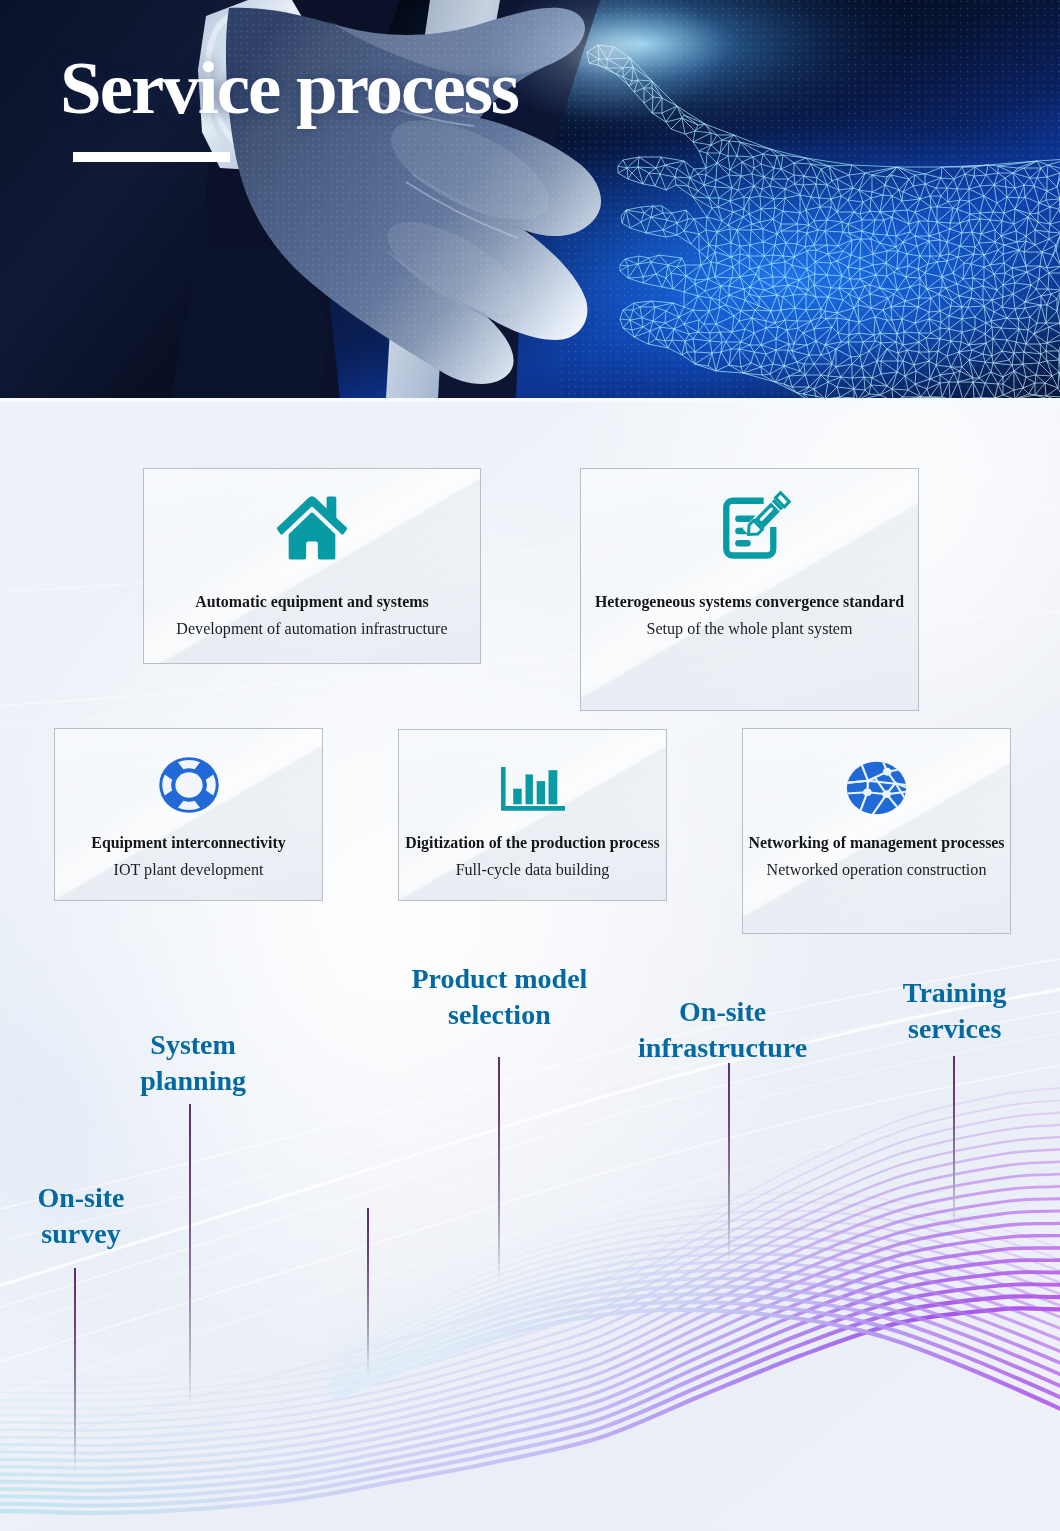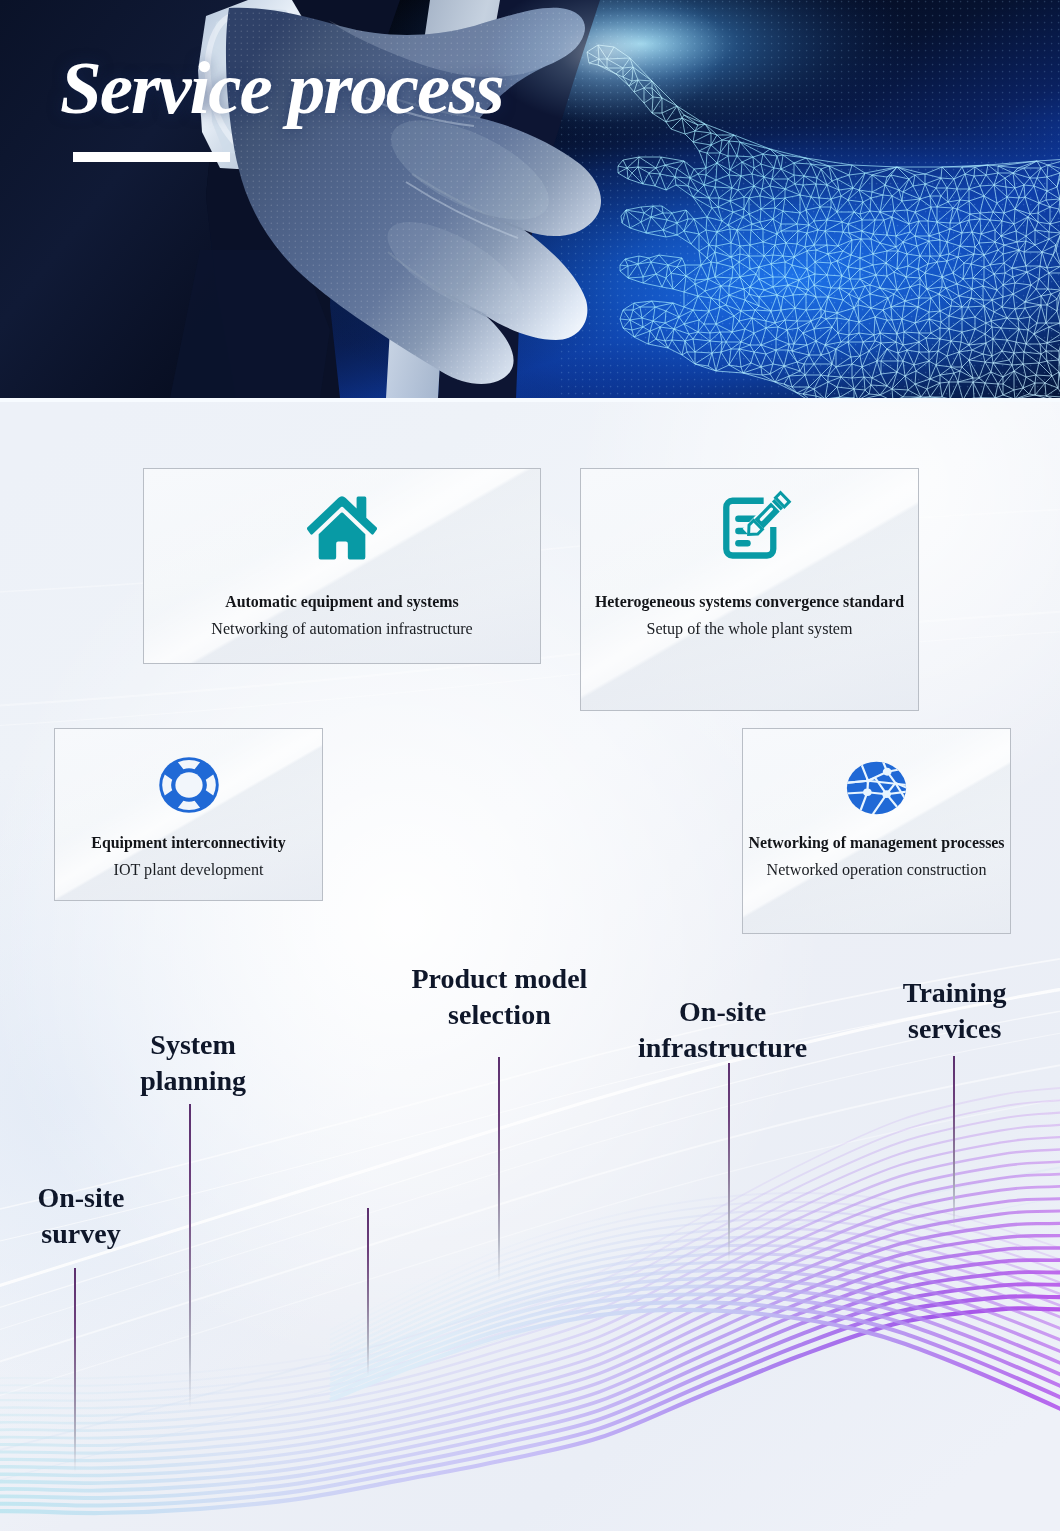--- a/index.html
+++ b/index.html
@@ -1,20 +1,20 @@
 <!DOCTYPE html>
 <html><head>
 <meta charset="utf-8">
 <style>
   html,body{margin:0;padding:0;background:#fff;}
   body{width:1060px;height:1531px;overflow:hidden;font-family:"Liberation Serif",serif;}
   #page{position:relative;width:1060px;height:1531px;overflow:hidden;background:#eef2f9;}
 
   
-  .hero{position:absolute;left:0;top:0;width:1060px;height:398px;overflow:hidden;background:#701a75;font-style:italic;}
+  .hero{position:absolute;left:0;top:0;width:1060px;height:398px;overflow:hidden;background:#701a75;}
   .hero > svg{position:absolute;left:0;top:0;}
   .hero-title{position:absolute;left:60px;top:50px;font-size:75px;letter-spacing:-2px;font-weight:700;color:#fff;line-height:1;z-index:6;white-space:nowrap;
               text-shadow:0 0 14px rgba(20,40,90,.55);}
   .hero-rule{position:absolute;left:73px;top:152px;width:157px;height:10px;background:#fff;z-index:6;}
 
   
   .content{position:absolute;left:0;top:398px;width:1060px;height:1133px;overflow:hidden;}
   .content > svg{position:absolute;left:0;top:0;}
 
   .card{position:absolute;border:1px solid #b9bec6;box-sizing:border-box;overflow:hidden;z-index:3;}
@@ -23,21 +23,21 @@
           linear-gradient(150deg,
             rgba(255,255,255,0) 0%, rgba(255,255,255,.10) 36%,
             rgba(255,255,255,.75) 48%, rgba(255,255,255,.55) 52%,
             rgba(226,231,238,.45) 53%, rgba(228,233,240,.30) 78%, rgba(224,229,237,.28) 100%),
           linear-gradient(170deg, #f7f9fc 0%, #f4f7fa 45%, #eff2f7 78%, #ebeff5 100%);}
   .card .ic{position:absolute;left:0;right:0;display:flex;justify-content:center;align-items:flex-start;}
   .card .t1{position:absolute;left:-20px;right:-20px;text-align:center;font-weight:700;color:#131519;white-space:nowrap;line-height:1;}
   .card .t2{position:absolute;left:-20px;right:-20px;text-align:center;color:#1a1d22;white-space:nowrap;line-height:1;}
 
   .wave{position:absolute;left:0;top:398px;width:1060px;height:1133px;overflow:hidden;z-index:2;pointer-events:none;}
-  .tl-label{position:absolute;text-align:center;font-weight:700;color:#0f172a;font-size:28px;line-height:36px;z-index:4;}
+  .tl-label{position:absolute;text-align:center;font-weight:700;color:#0369a1;font-size:28px;line-height:36px;z-index:4;}
   .tl-line{position:absolute;width:2px;z-index:4;background:linear-gradient(180deg,#5b2f6e 0%,#6c3f7c 26%,#8d7b9c 58%,#b3b6c4 82%,rgba(200,205,220,0) 100%);}
 </style>
 </head>
 <body>
 
 <div id="page">
 
   <div class="hero">
     <svg width="1060" height="398" viewBox="0 0 1060 398">
       <defs>
@@ -299,29 +299,29 @@
 <path d="M330 967.0C345 960.2 392 938.3 420 926.3C448 914.4 473 904.1 500 895.2C527 886.3 553 878.9 580 873.1C607 867.2 630 863.0 660 860.1C690 857.2 727 855.0 760 855.9C793 856.7 828 859.6 860 865.2C892 870.8 917 878.6 950 889.5C983 900.4 1018 913.6 1060 930.4C1102 947.1 1177 980.2 1200 990.2" fill="none" stroke="url(#wgB)" stroke-width="3.0" opacity="0.54"></path>
 <path d="M330 972.0C345 965.3 392 943.7 420 932.0C448 920.2 473 910.1 500 901.4C527 892.7 553 885.4 580 879.8C607 874.2 630 870.1 660 867.6C690 865.0 727 863.2 760 864.4C793 865.7 828 868.9 860 874.8C892 880.7 917 888.8 950 900.0C983 911.2 1018 924.7 1060 941.8C1102 959.0 1177 992.6 1200 1002.8" fill="none" stroke="url(#wgB)" stroke-width="3.2" opacity="0.60"></path>
 <path d="M330 977.0C345 970.4 392 949.2 420 937.6C448 926.0 473 916.1 500 907.6C527 899.0 553 891.9 580 886.5C607 881.1 630 877.3 660 875.0C690 872.7 727 871.4 760 873.0C793 874.6 828 878.2 860 884.4C892 890.7 917 899.0 950 910.5C983 922.0 1018 935.8 1060 953.3C1102 970.8 1177 1005.1 1200 1015.4" fill="none" stroke="url(#wgB)" stroke-width="3.3" opacity="0.66"></path>
 <path d="M330 982.0C345 975.5 392 954.6 420 943.2C448 931.8 473 922.1 500 913.7C527 905.4 553 898.5 580 893.2C607 888.0 630 884.4 660 882.4C690 880.5 727 879.6 760 881.6C793 883.5 828 887.4 860 894.0C892 900.6 917 909.2 950 921.0C983 932.8 1018 947.0 1060 964.8C1102 982.6 1177 1017.5 1200 1028.0" fill="none" stroke="url(#wgB)" stroke-width="3.5" opacity="0.72"></path>
 <path d="M330 987.0C345 980.6 392 960.0 420 948.8C448 937.6 473 928.0 500 919.9C527 911.8 553 905.0 580 900.0C607 895.0 630 891.5 660 889.9C690 888.2 727 887.8 760 890.1C793 892.4 828 896.7 860 903.6C892 910.5 917 919.4 950 931.5C983 943.6 1018 958.1 1060 976.3C1102 994.5 1177 1029.9 1200 1040.6" fill="none" stroke="url(#wgB)" stroke-width="3.7" opacity="0.77"></path>
 <path d="M330 992.0C345 985.7 392 965.4 420 954.4C448 943.5 473 934.0 500 926.1C527 918.1 553 911.5 580 906.7C607 901.9 630 898.7 660 897.3C690 896.0 727 896.0 760 898.7C793 901.3 828 906.0 860 913.2C892 920.4 917 929.6 950 942.0C983 954.4 1018 969.2 1060 987.8C1102 1006.3 1177 1042.3 1200 1053.2" fill="none" stroke="url(#wgB)" stroke-width="3.9" opacity="0.83"></path>
 <path d="M330 997.0C345 990.8 392 970.9 420 960.1C448 949.3 473 940.0 500 932.2C527 924.5 553 918.0 580 913.4C607 908.8 630 905.8 660 904.8C690 903.7 727 904.2 760 907.2C793 910.2 828 915.3 860 922.8C892 930.3 917 939.8 950 952.5C983 965.2 1018 980.4 1060 999.2C1102 1018.1 1177 1054.7 1200 1065.8" fill="none" stroke="url(#wgB)" stroke-width="4.0" opacity="0.89"></path>
 <path d="M330 1002.0C345 995.9 392 976.3 420 965.7C448 955.1 473 946.0 500 938.4C527 930.8 553 924.5 580 920.1C607 915.8 630 912.9 660 912.2C690 911.5 727 912.4 760 915.8C793 919.1 828 924.5 860 932.4C892 940.3 917 949.9 950 963.0C983 976.1 1018 991.5 1060 1010.7C1102 1030.0 1177 1067.1 1200 1078.4" fill="none" stroke="url(#wgB)" stroke-width="4.2" opacity="0.95"></path>
     </svg>
   </div>
-  <div class="card" style="left:143px;top:468px;width:398px;height:196px;">
+  <div class="card" style="left:143px;top:468px;width:338px;height:196px;">
     <div class="sheen"></div>
     <div class="ic" style="top:23px;">
         <svg class="icon" viewBox="0 0 576 512" width="70" height="72" preserveAspectRatio="none">
           <path fill="#089aa5" d="M280.37 148.26L96 300.11V464a16 16 0 0 0 16 16l112.06-.29a16 16 0 0 0 15.92-16V368a16 16 0 0 1 16-16h64a16 16 0 0 1 16 16v95.64a16 16 0 0 0 16 16.05L464 480a16 16 0 0 0 16-16V300L295.67 148.26a12.19 12.19 0 0 0-15.3 0zM571.6 251.47L488 182.56V44.05a12 12 0 0 0-12-12h-56a12 12 0 0 0-12 12v72.61L318.47 43a48 48 0 0 0-61 0L4.34 251.47a12 12 0 0 0-1.6 16.9l25.5 31A12 12 0 0 0 45.15 301l235.22-193.74a12.19 12.19 0 0 1 15.3 0L530.9 301a12 12 0 0 0 16.9-1.6l25.5-31a12 12 0 0 0-1.7-16.93z"></path>
         </svg>
       </div>
     <div class="t1" style="top:124.5px;font-size:15.9px;">Automatic equipment and systems</div>
-    <div class="t2" style="top:152px;font-size:16.1px;">Networking of automation infrastructure</div>
+    <div class="t2" style="top:152px;font-size:16.1px;">Development of automation infrastructure</div>
   </div>
   <div class="card" style="left:580px;top:468px;width:339px;height:243px;">
     <div class="sheen"></div>
     <div class="ic" style="top:20px;padding-left:14px;">
         <svg class="icon" viewBox="0 0 100 100" width="74" height="76" preserveAspectRatio="none">
   <path d="M72 50 V79 a8.5 8.5 0 0 1 -8.5 8.5 H17 a8.5 8.5 0 0 1 -8.5 -8.5 V24 a8.5 8.5 0 0 1 8.5 -8.5 H59" fill="none" stroke="#089aa5" stroke-width="8.5"></path>
   <rect x="20.5" y="35" width="37" height="8.5" rx="4.25" fill="#089aa5"></rect>
   <rect x="20.5" y="51" width="29" height="8.5" rx="4.25" fill="#089aa5"></rect>
   <rect x="20.5" y="67" width="21" height="8.5" rx="4.25" fill="#089aa5"></rect>
   <g transform="translate(65 33.5) rotate(45) scale(0.73)">
@@ -348,20 +348,34 @@
   <g fill="#f2f6fb">
     <path d="M32.1 10.9 a42.4 42.4 0 0 1 35.8 0 l-8.9 12.1 a23.5 23.5 0 0 0 -18 0 z"></path>
     <path d="M32.1 89.1 a42.4 42.4 0 0 0 35.8 0 l-8.9 -12.1 a23.5 23.5 0 0 1 -18 0 z"></path>
     <path d="M10.9 32.1 a42.4 42.4 0 0 0 0 35.8 l12.1 -8.9 a23.5 23.5 0 0 1 0 -18 z"></path>
     <path d="M89.1 32.1 a42.4 42.4 0 0 1 0 35.8 l-12.1 -8.9 a23.5 23.5 0 0 0 0 -18 z"></path>
   </g>
 </svg>
       </div>
     <div class="t1" style="top:105.5px;font-size:15.9px;">Equipment interconnectivity</div>
     <div class="t2" style="top:133px;font-size:16.1px;">IOT plant development</div>
+  </div>
+  <div class="card" style="left:398px;top:729px;width:269px;height:172px;">
+    <div class="sheen"></div>
+    <div class="ic" style="top:37px;">
+        <svg class="icon" viewBox="0 0 64 44" width="64" height="44" preserveAspectRatio="none">
+  <path d="M2.3 0 V41.4 H64" fill="none" stroke="#0a9aa4" stroke-width="4.6"></path>
+  <rect x="12.2" y="21.7" width="8.5" height="15.6" fill="#0a9aa4"></rect>
+  <rect x="24.5" y="7.4" width="7.4" height="29.9" fill="#0a9aa4"></rect>
+  <rect x="35.7" y="14.1" width="8.4" height="23.2" fill="#0a9aa4"></rect>
+  <rect x="47.5" y="3.2" width="8.8" height="34.1" fill="#0a9aa4"></rect>
+</svg>
+      </div>
+    <div class="t1" style="top:104.5px;font-size:15.9px;">Digitization of the production process</div>
+    <div class="t2" style="top:132px;font-size:16.1px;">Full-cycle data building</div>
   </div>
   <div class="card" style="left:742px;top:728px;width:269px;height:206px;">
     <div class="sheen"></div>
     <div class="ic" style="top:31px;">
         <svg class="icon" viewBox="0 0 100 100" width="63" height="56" preserveAspectRatio="none">
   <defs>
             <clipPath id="gclip">
               <circle cx="50" cy="50" r="47"></circle>
             </clipPath>
           </defs>

